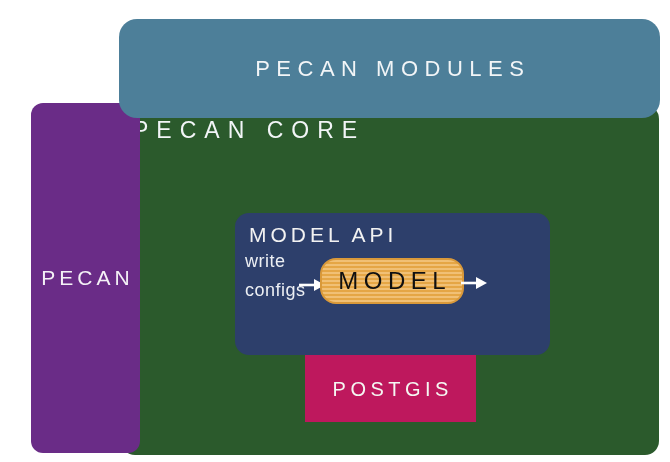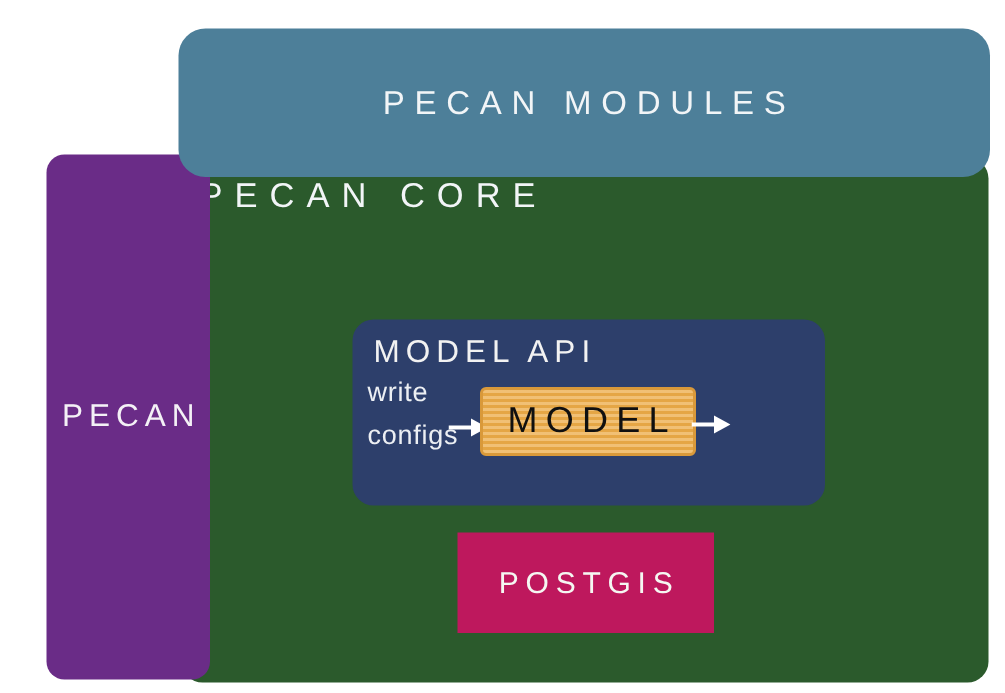--- a/index.html
+++ b/index.html
@@ -44,38 +44,38 @@
     display: flex; flex-direction: column; align-items: center; justify-content: center;
     z-index: 2;
   }
   .web .line {
     color: #f4f1f6; font-size: 21px; letter-spacing: 4px;
     margin-right: -4px; line-height: 30px; text-align: center;
   }
 
   
   .api {
-    left: 114px; top: 108px; width: 315px; height: 124px;
+    left: 114px; top: 108px; width: 315px; height: 142px;
     border-radius: 14px;
   }
   .api-title {
     position: absolute; left: 14px; top: 10px;
     color: #f2f2f2; font-size: 21px; letter-spacing: 4px;
   }
   .io {
     position: absolute; width: 70px; text-align: left;
     color: #eceff3; font-size: 18px; letter-spacing: 0.5px; line-height: 29px;
   }
   .io-left  { left: 10px;  top: 34px; }
   .io-right { left: 240px; top: 36px; }
 
   
   .pill {
     position: absolute; left: 85px; top: 45px; width: 140px; height: 42px;
-    border-radius: 4px;
+    border-radius: 16px;
     border: 2px solid #d9993a;
     overflow: hidden;
     display: flex; align-items: center; justify-content: center;
   }
   .pill::before {
     content: ""; position: absolute; inset: 0;
     background: repeating-linear-gradient(180deg,
       rgba(255,255,255,0.25) 0px, rgba(255,255,255,0.25) 2px,
       rgba(0,0,0,0.03) 2px, rgba(0,0,0,0.03) 4px);
   }

